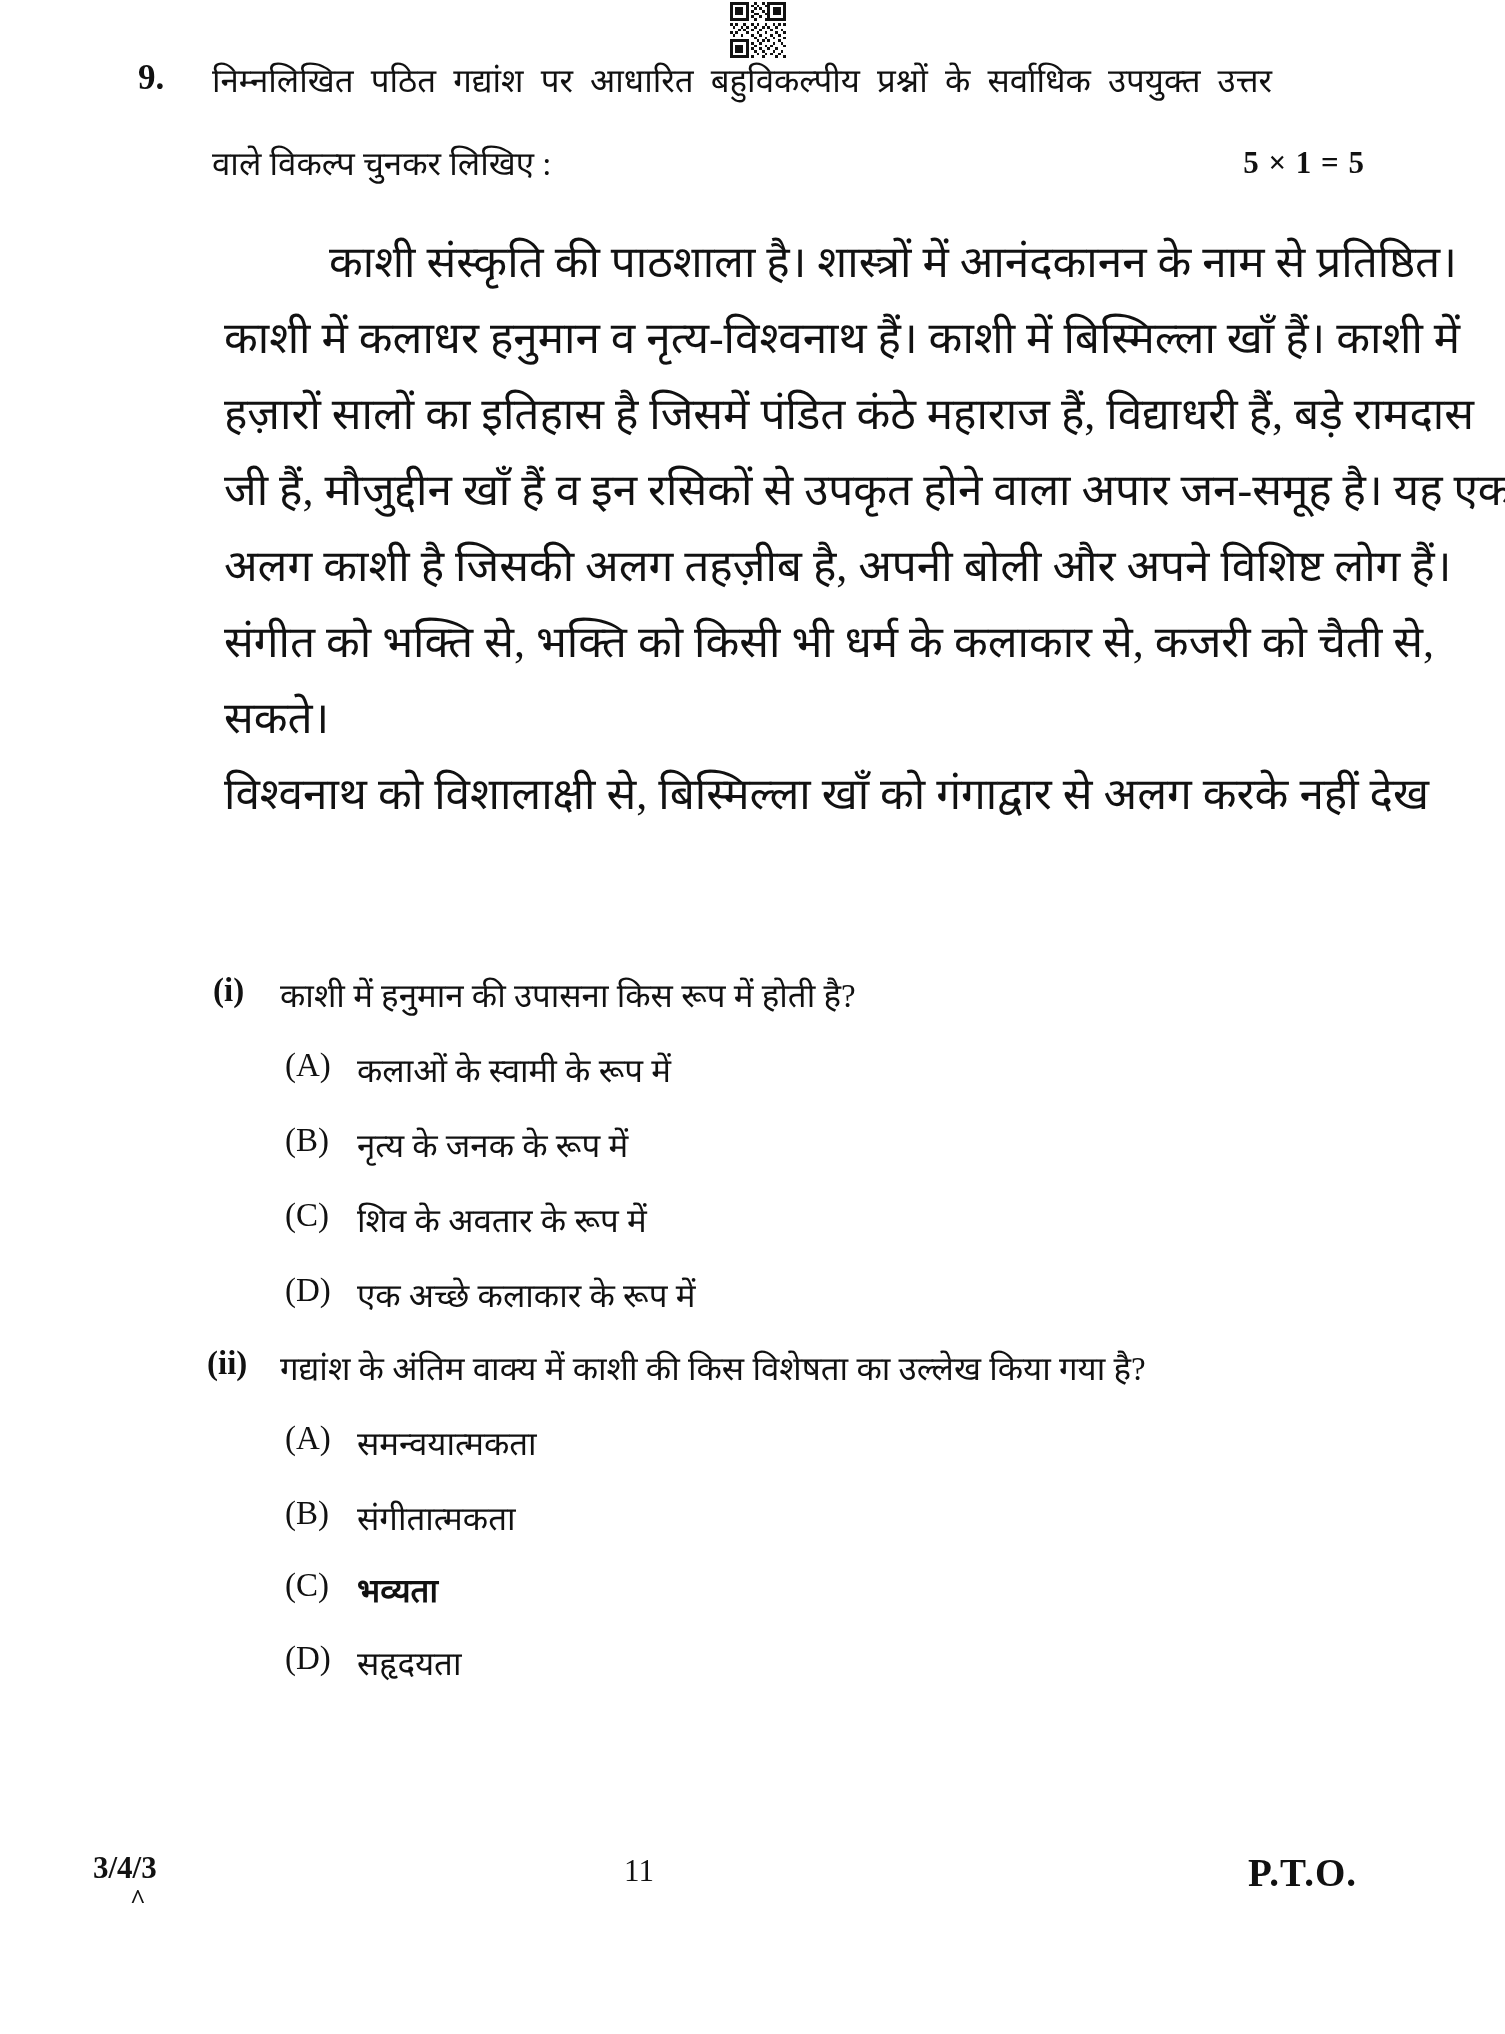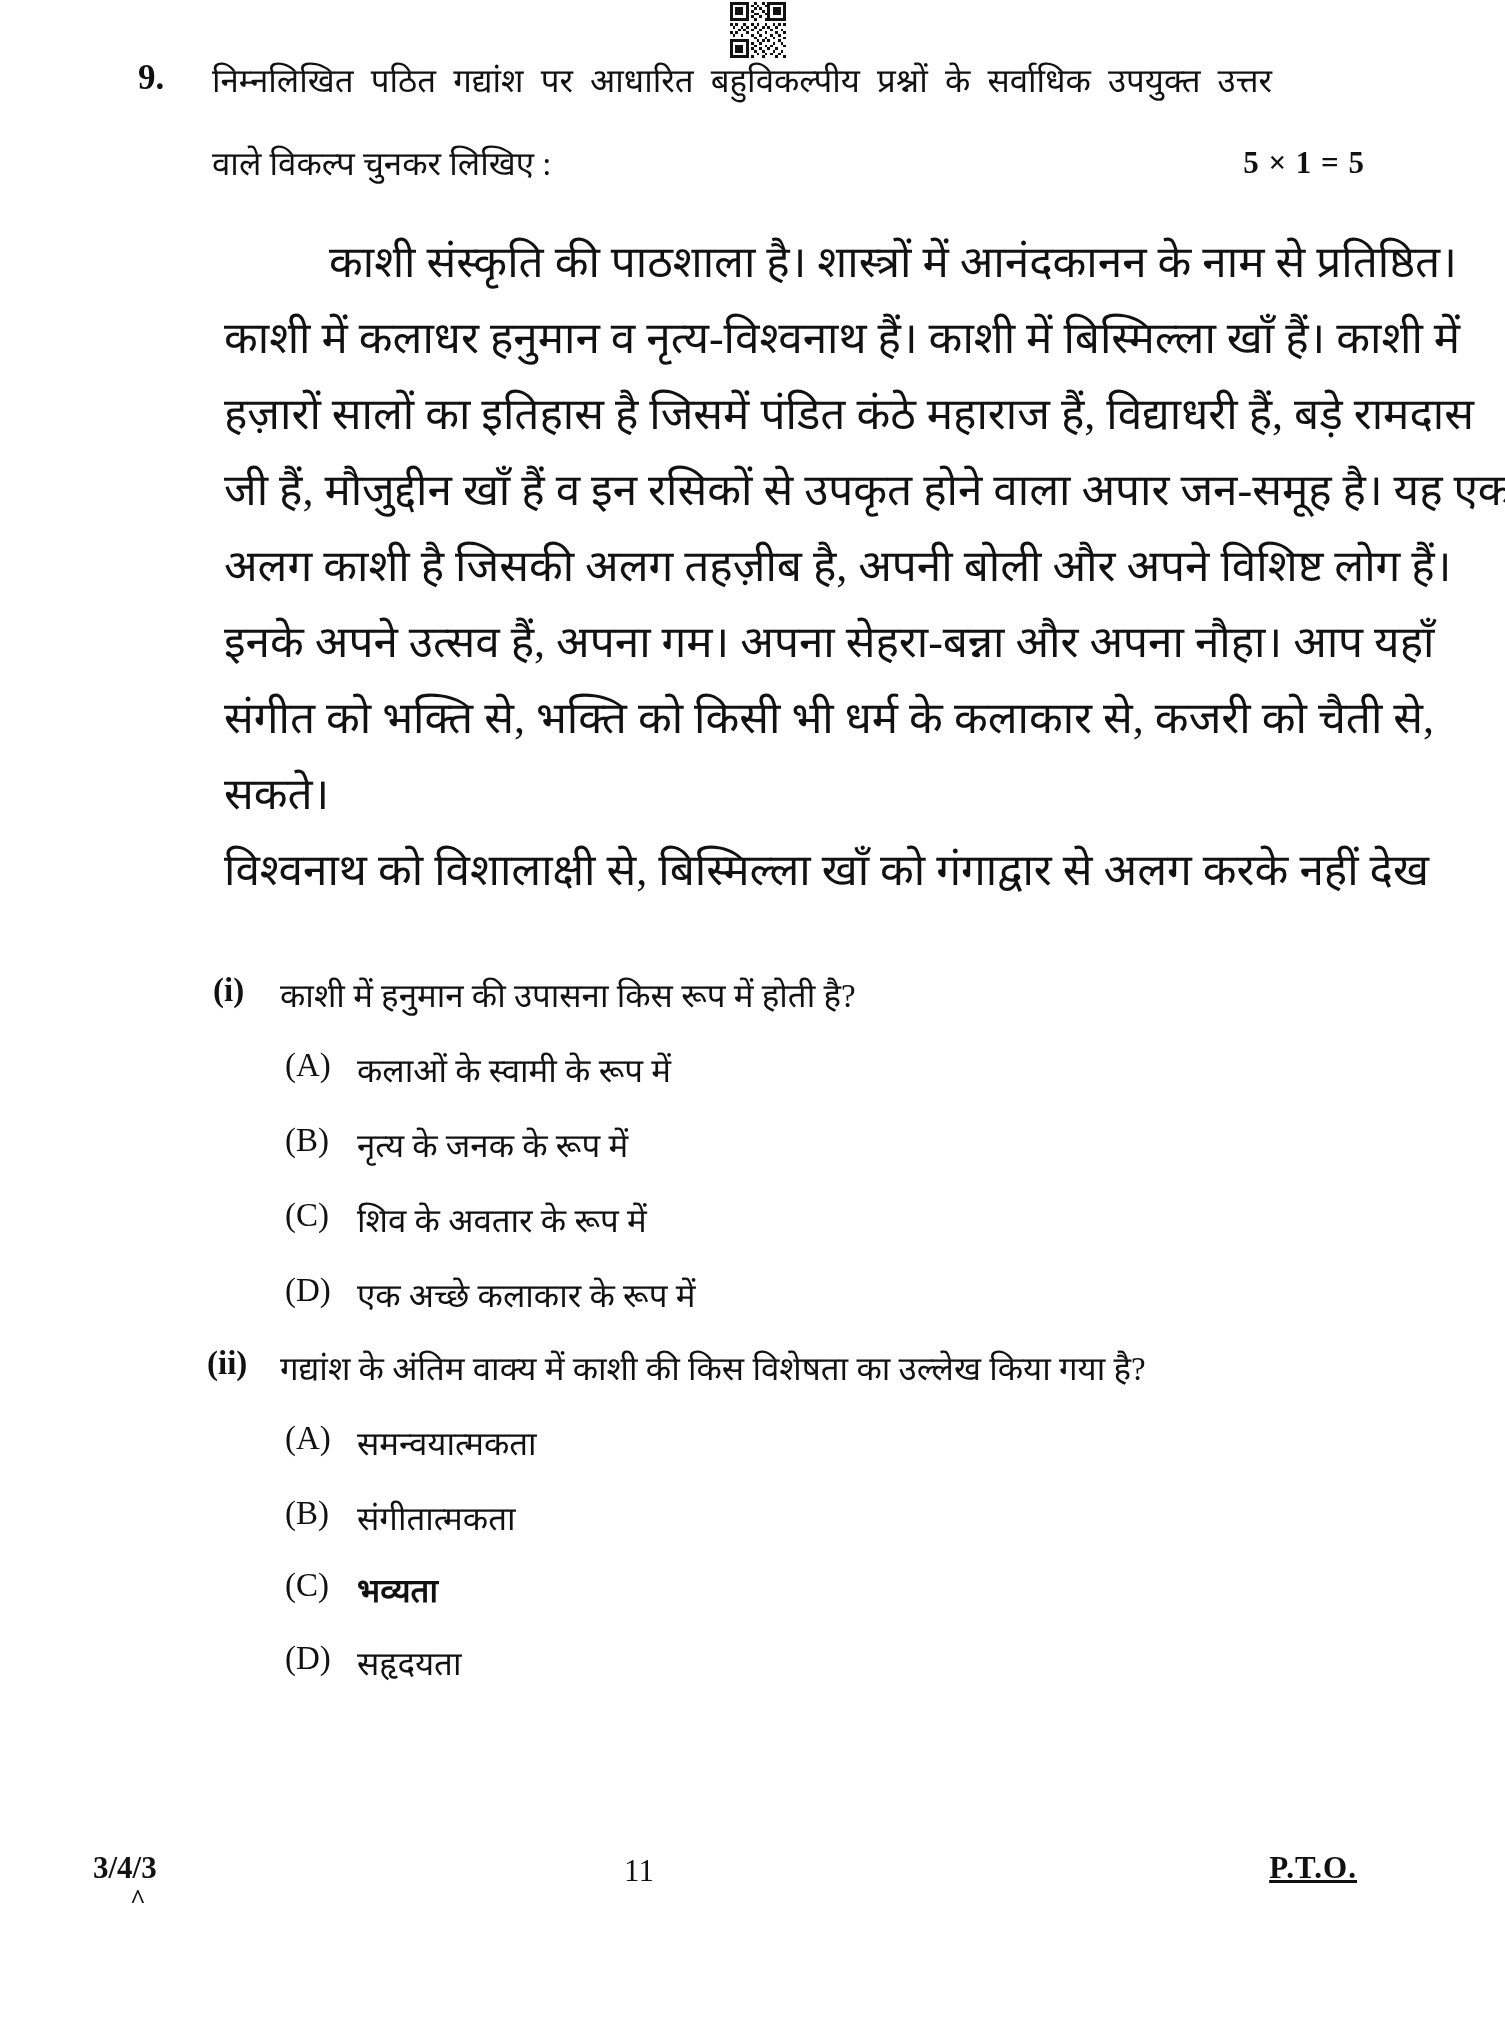--- a/index.html
+++ b/index.html
@@ -127,24 +127,23 @@
     left: 0;
     top: 1853px;
     width: 1278px;
     text-align: center;
     font-size: 31px;
   }
   .f-pto {
     position: absolute;
     right: 148px;
     top: 1850px;
-    font-size: 31px;
+    font-size: 39px;
     font-weight: bold;
     letter-spacing: 1px;
-    text-decoration: underline;
   }
 </style>
 </head>
 <body>
 
 <div class="page">
 
   <svg class="qr" viewBox="0 0 21 21" shape-rendering="crispEdges">
     <g fill="#111111">
       <path fill-rule="evenodd" d="M0 0h7v7H0zM1 1v5h5V1z"></path>
@@ -161,21 +160,20 @@
   <div class="q9-line1">निम्नलिखित पठित गद्यांश पर आधारित बहुविकल्पीय प्रश्नों के सर्वाधिक उपयुक्त उत्तर</div>
   <div class="q9-line2">वाले विकल्प चुनकर लिखिए :</div>
   <div class="q9-marks">5 × 1 = 5</div>
 
   <div class="passage">
     <div class="p-line first">काशी संस्कृति की पाठशाला है। शास्त्रों में आनंदकानन के नाम से प्रतिष्ठित।</div>
     <div class="p-line">काशी में कलाधर हनुमान व नृत्य-विश्वनाथ हैं। काशी में बिस्मिल्ला खाँ हैं। काशी में</div>
     <div class="p-line">हज़ारों सालों का इतिहास है जिसमें पंडित कंठे महाराज हैं, विद्याधरी हैं, बड़े रामदास</div>
     <div class="p-line">जी हैं, मौजुद्दीन खाँ हैं व इन रसिकों से उपकृत होने वाला अपार जन-समूह है। यह एक</div>
     <div class="p-line">अलग काशी है जिसकी अलग तहज़ीब है, अपनी बोली और अपने विशिष्ट लोग हैं।</div>
-    <div class="p-line">इनके अपने उत्सव हैं, अपना गम। अपना सेहरा-बन्ना और अपना नौहा। आप यहाँ</div>
     <div class="p-line">संगीत को भक्ति से, भक्ति को किसी भी धर्म के कलाकार से, कजरी को चैती से,</div>
     <div class="p-line last">सकते।</div>
     <div class="p-line">विश्वनाथ को विशालाक्षी से, बिस्मिल्ला खाँ को गंगाद्वार से अलग करके नहीं देख</div>
   </div>
 
   <div class="subq-label" style="left:213px; top:972px;">(i)</div>
   <div class="subq-text" style="top:972px;">काशी में हनुमान की उपासना किस रूप में होती है?</div>
 
   <div class="opt-label" style="top:1047px;">(A)</div>
   <div class="opt-text" style="top:1047px;">कलाओं के स्वामी के रूप में</div>

